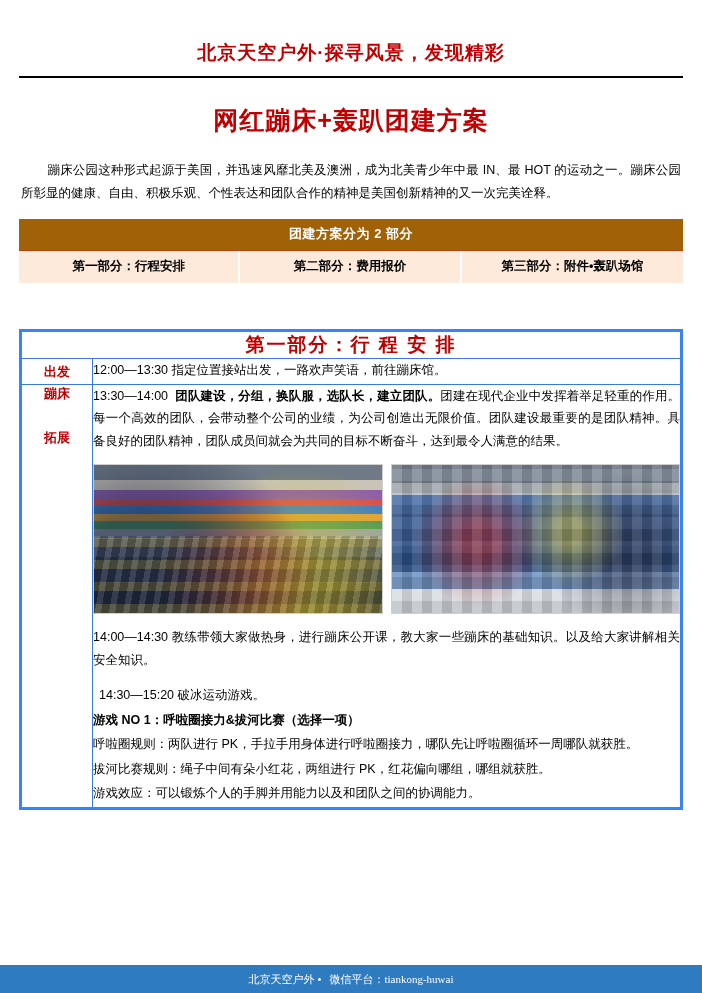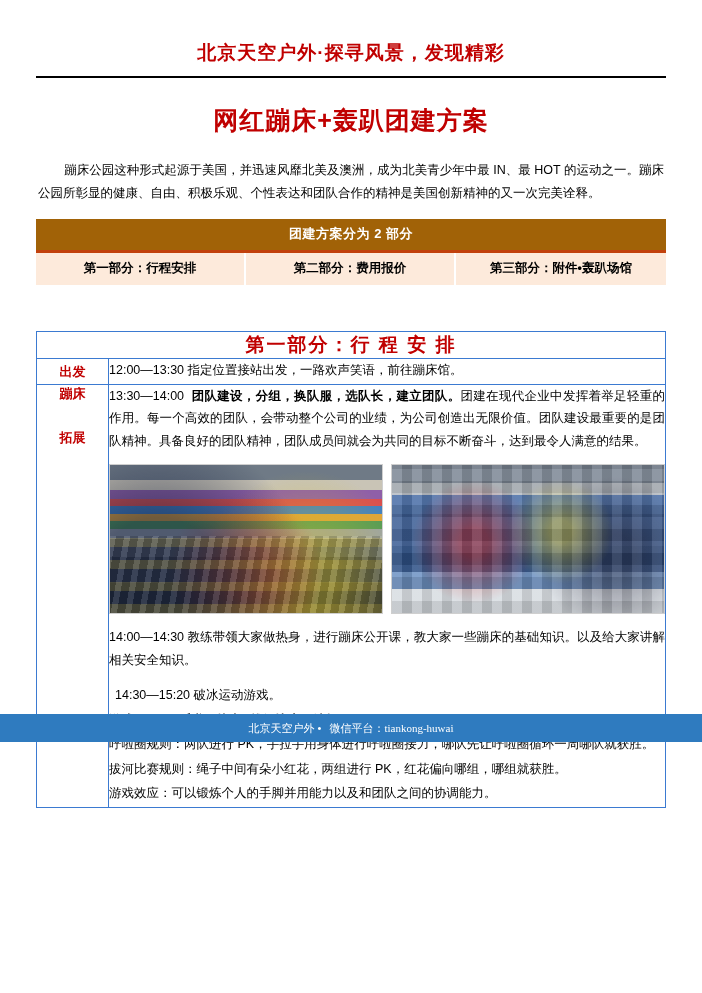--- a/index.html
+++ b/index.html
@@ -8,22 +8,22 @@
     width: 702px;
     height: 993px;
     background: #ffffff;
     font-family: "Liberation Sans", "DejaVu Sans", sans-serif;
     color: #000000;
     position: relative;
     overflow: hidden;
   }
   .page {
     width: 702px;
-    height: 742px;
-    padding: 0 36px;
+    height: 993px;
+    padding: 0 19px;
     position: relative;
   }
 
   
   .header-title {
     text-align: center;
     color: #c00000;
     font-size: 19px;
     font-weight: bold;
     letter-spacing: 1px;
@@ -60,40 +60,40 @@
     font-size: 13px;
     font-weight: bold;
     text-align: center;
     padding: 6px 0 7px 0;
     letter-spacing: 0.5px;
   }
   .parts-row {
     display: flex;
     width: 100%;
     background: #fdeadb;
-    border-top: 3px solid #c2410c;
+    border-top: 1px solid #c2410c;
   }
   .parts-cell {
     flex: 1 1 33.333%;
     text-align: center;
     font-size: 12.5px;
     font-weight: bold;
     color: #000;
     padding: 7px 0 8px 0;
     border-right: 2px solid #ffffff;
   }
   .parts-cell:last-child { border-right: none; }
 
   .gap-1 { height: 46px; }
 
   
   .main-table {
     width: 100%;
     border-collapse: collapse;
-    border: 1px solid #3b82f6;
+    border: 3px solid #3b82f6;
   }
   .main-table td {
     border: 1px solid #3b7ad1;
     vertical-align: top;
     padding: 0;
   }
   .section-head-cell {
     text-align: center;
     padding: 10px 0 12px 0;
   }

